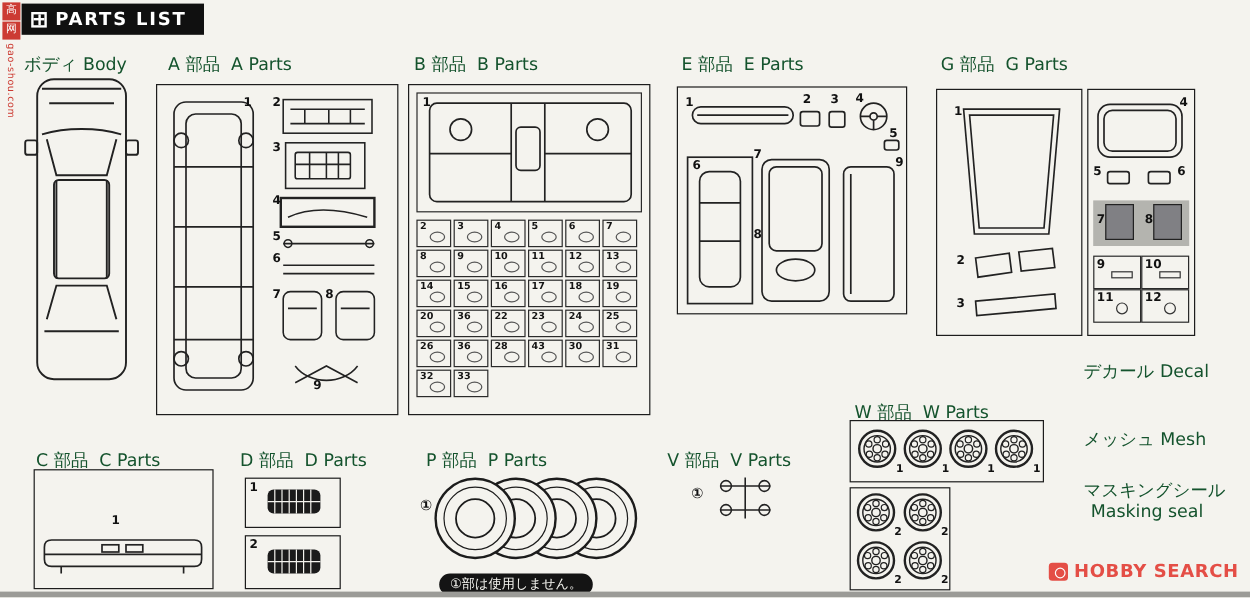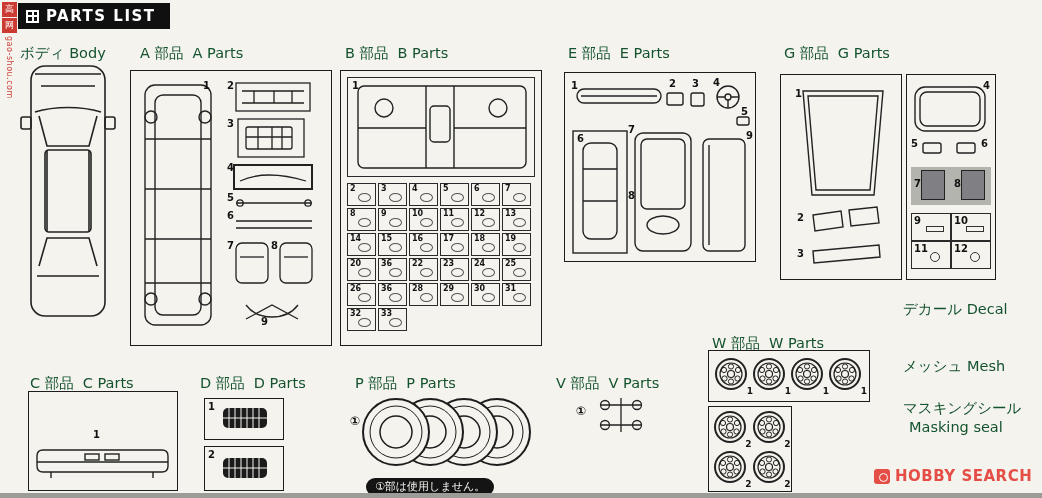--- a/index.html
+++ b/index.html
@@ -278,21 +278,21 @@
           <span class="cell-num">36</span>
           <span class="cell-blob"></span>
         </div>
 
         <div class="b-cell">
           <span class="cell-num">28</span>
           <span class="cell-blob"></span>
         </div>
 
         <div class="b-cell">
-          <span class="cell-num">29</span>
+          <span class="cell-num">43</span>
           <span class="cell-blob"></span>
         </div>
 
         <div class="b-cell">
           <span class="cell-num">30</span>
           <span class="cell-blob"></span>
         </div>
 
         <div class="b-cell">
           <span class="cell-num">31</span>

